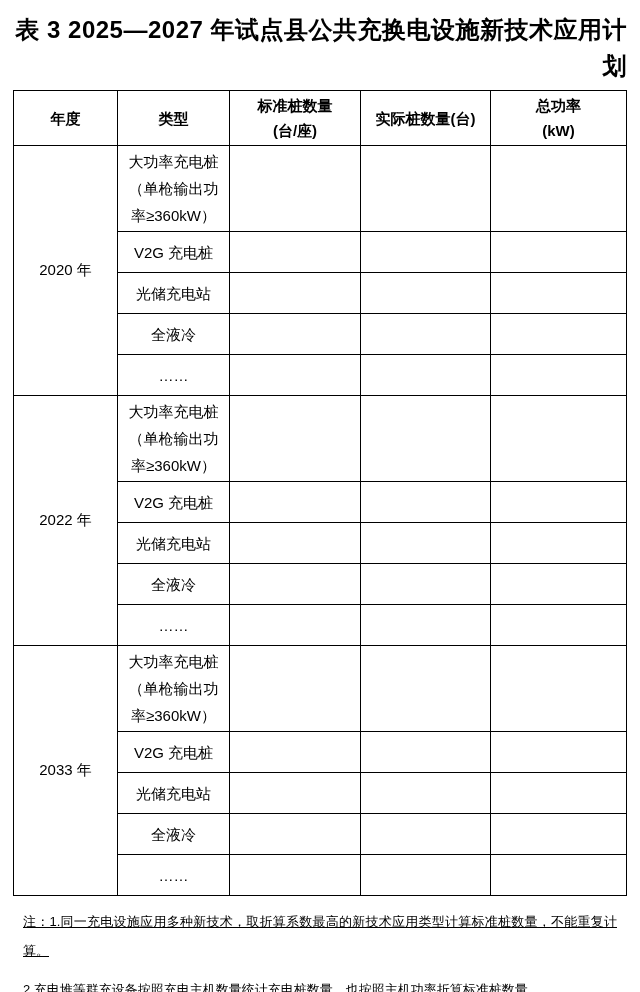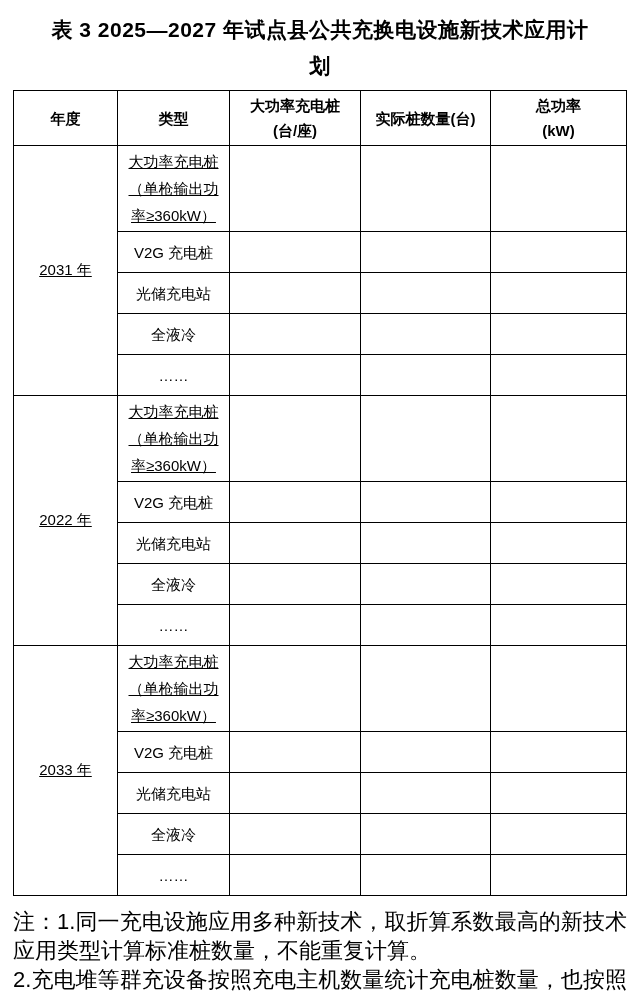--- a/index.html
+++ b/index.html
@@ -11,23 +11,23 @@
   }
   body {
     width: 640px;
     height: 992px;
     overflow: hidden;
   }
   .page {
     padding: 10px 13px 0 13px;
   }
   .doc-title {
-    font-size: 21px;
+    font-size: 24px;
     font-weight: bold;
-    text-align: center;
+    text-align: right;
     line-height: 36px;
     margin: 2px 0 6px 0;
     letter-spacing: 0.5px;
   }
   table.plan-table {
     border-collapse: collapse;
     table-layout: fixed;
     width: 613px;
   }
   table.plan-table th,
@@ -46,32 +46,33 @@
     line-height: 25px;
     padding: 2px 3px;
   }
   .year-cell {
     font-size: 16px;
   }
   .type-cell {
     line-height: 27px;
     padding: 2px 8px;
   }
-  tr.row-big td { height: 80px; text-decoration: underline; }
+  tr.row-big td { height: 80px; }
   tr.row-sm td { height: 36px; }
   .notes {
     margin-top: 11px;
     width: 614px;
   }
   .note-line {
-    font-size: 22px;
+    font-size: 13px;
     line-height: 29px;
     text-align: justify;
-    margin: 0;
+    margin: 10px;
     word-break: break-all;
+    text-decoration: underline;
   }
 </style>
 </head>
 <body>
 
 <div class="page">
 
   <div class="doc-title">
     <div>表 3  2025—2027 年试点县公共充换电设施新技术应用计</div>
     <div>划</div>
@@ -87,36 +88,36 @@
     </colgroup>
     <thead>
       <tr>
         <th>
           <div>年度</div>
         </th>
         <th>
           <div>类型</div>
         </th>
         <th>
-          <div>大功率充电桩</div>
+          <div>标准桩数量</div>
           <div>(台/座)</div>
         </th>
         <th>
           <div>实际桩数量(台)</div>
         </th>
         <th>
           <div>总功率</div>
           <div>(kW)</div>
         </th>
       </tr>
     </thead>
     <tbody>
 
       <tr class="row-big">
-        <td rowspan="5" class="year-cell">2031 年</td>
+        <td rowspan="5" class="year-cell">2020 年</td>
         <td class="type-cell">大功率充电桩（单枪输出功率≥360kW）</td>
         <td></td>
         <td></td>
         <td></td>
       </tr>
       <tr class="row-sm">
         <td class="type-cell">V2G 充电桩</td>
         <td></td>
         <td></td>
         <td></td>

